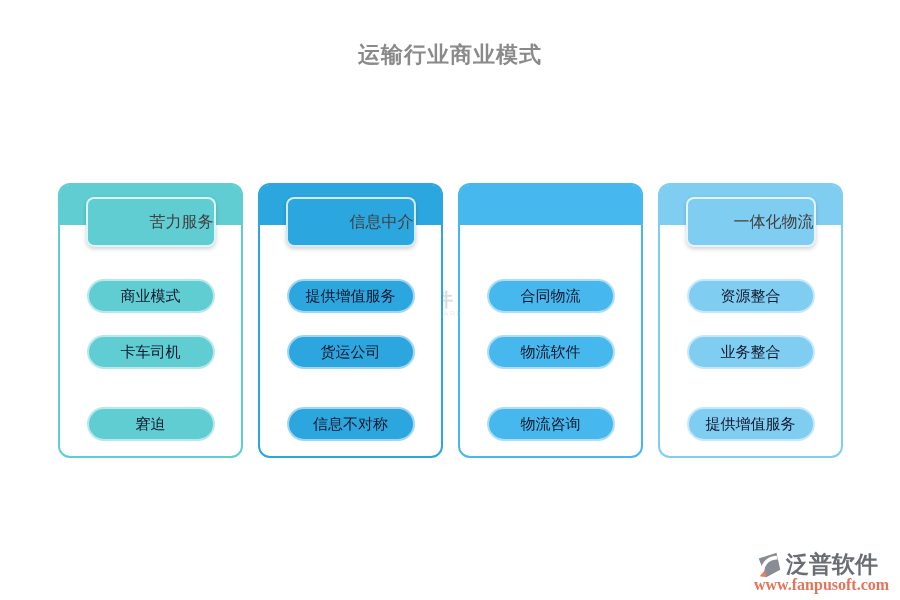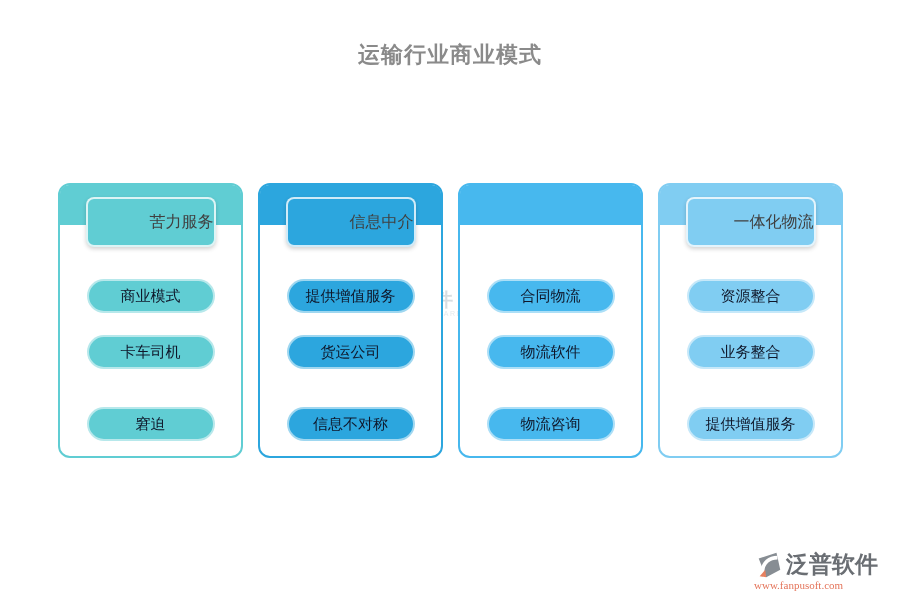--- a/index.html
+++ b/index.html
@@ -127,22 +127,22 @@
   .brand-name {
     font-family: "Liberation Serif", "DejaVu Serif", serif;
     font-size: 23px;
     font-weight: bold;
     color: #6a6e73;
     line-height: 26px;
     white-space: nowrap;
   }
   .brand-url {
     font-family: "Liberation Serif", "DejaVu Serif", serif;
-    font-size: 11px;
-    font-weight: normal;
+    font-size: 16px;
+    font-weight: bold;
     color: #e4745a;
     line-height: 14px;
     white-space: nowrap;
     margin-top: -2px;
   }
 </style>
 </head>
 <body>
 
 <div class="stage">

